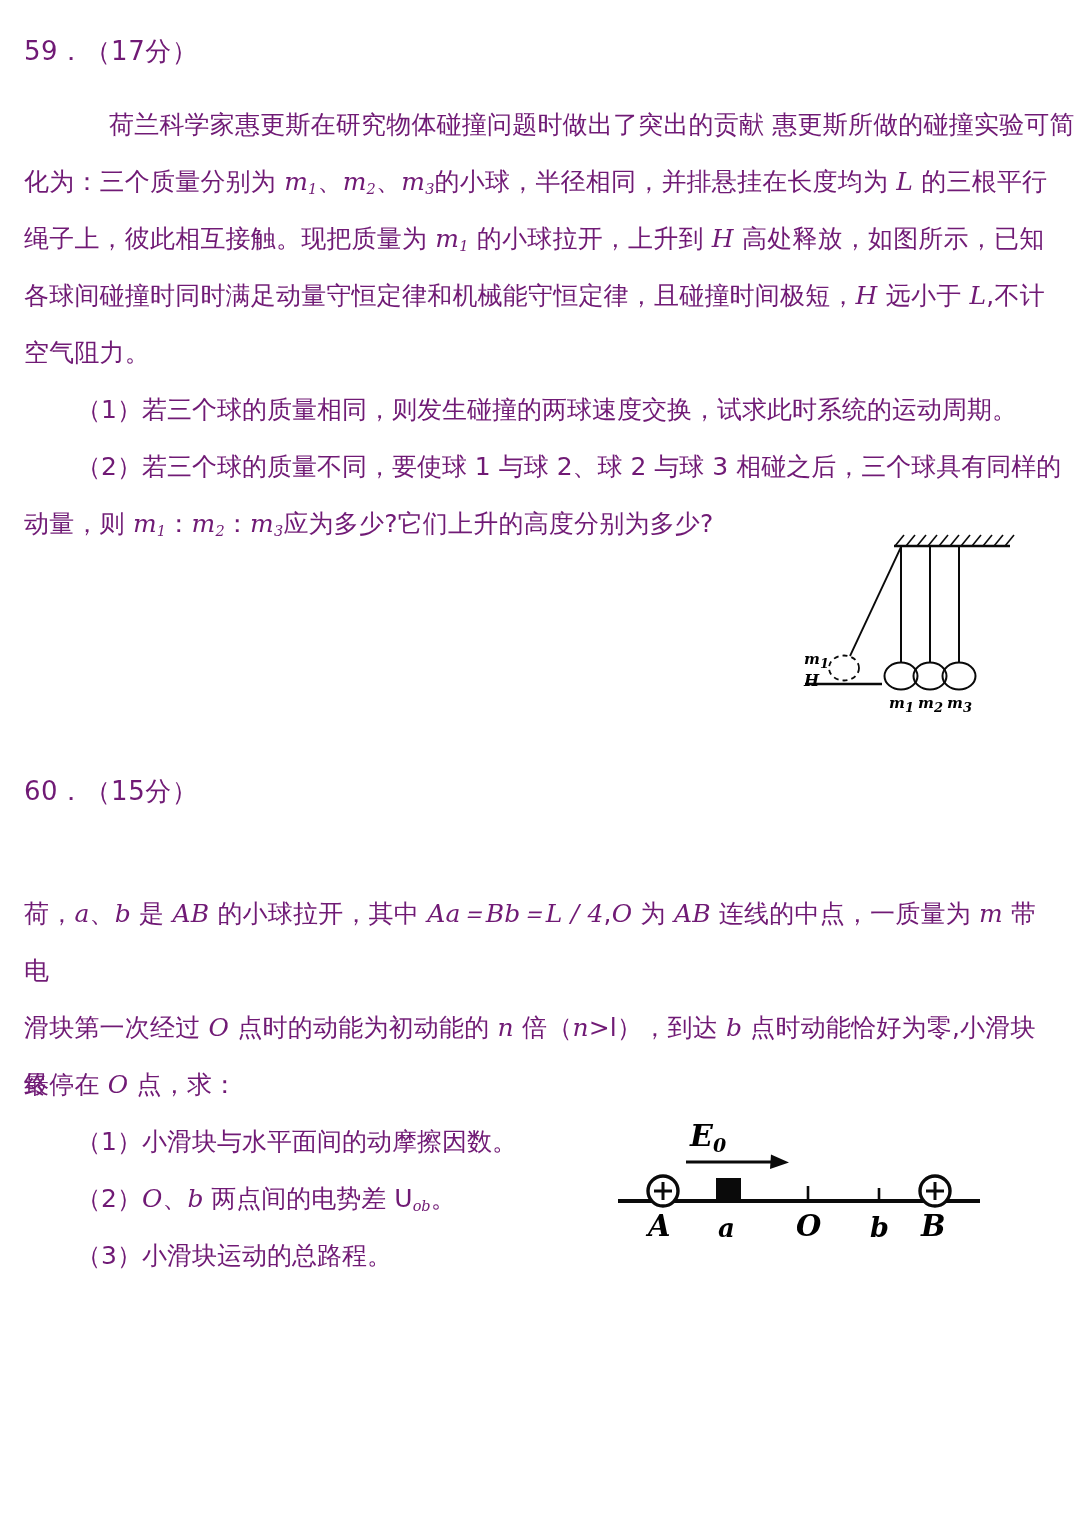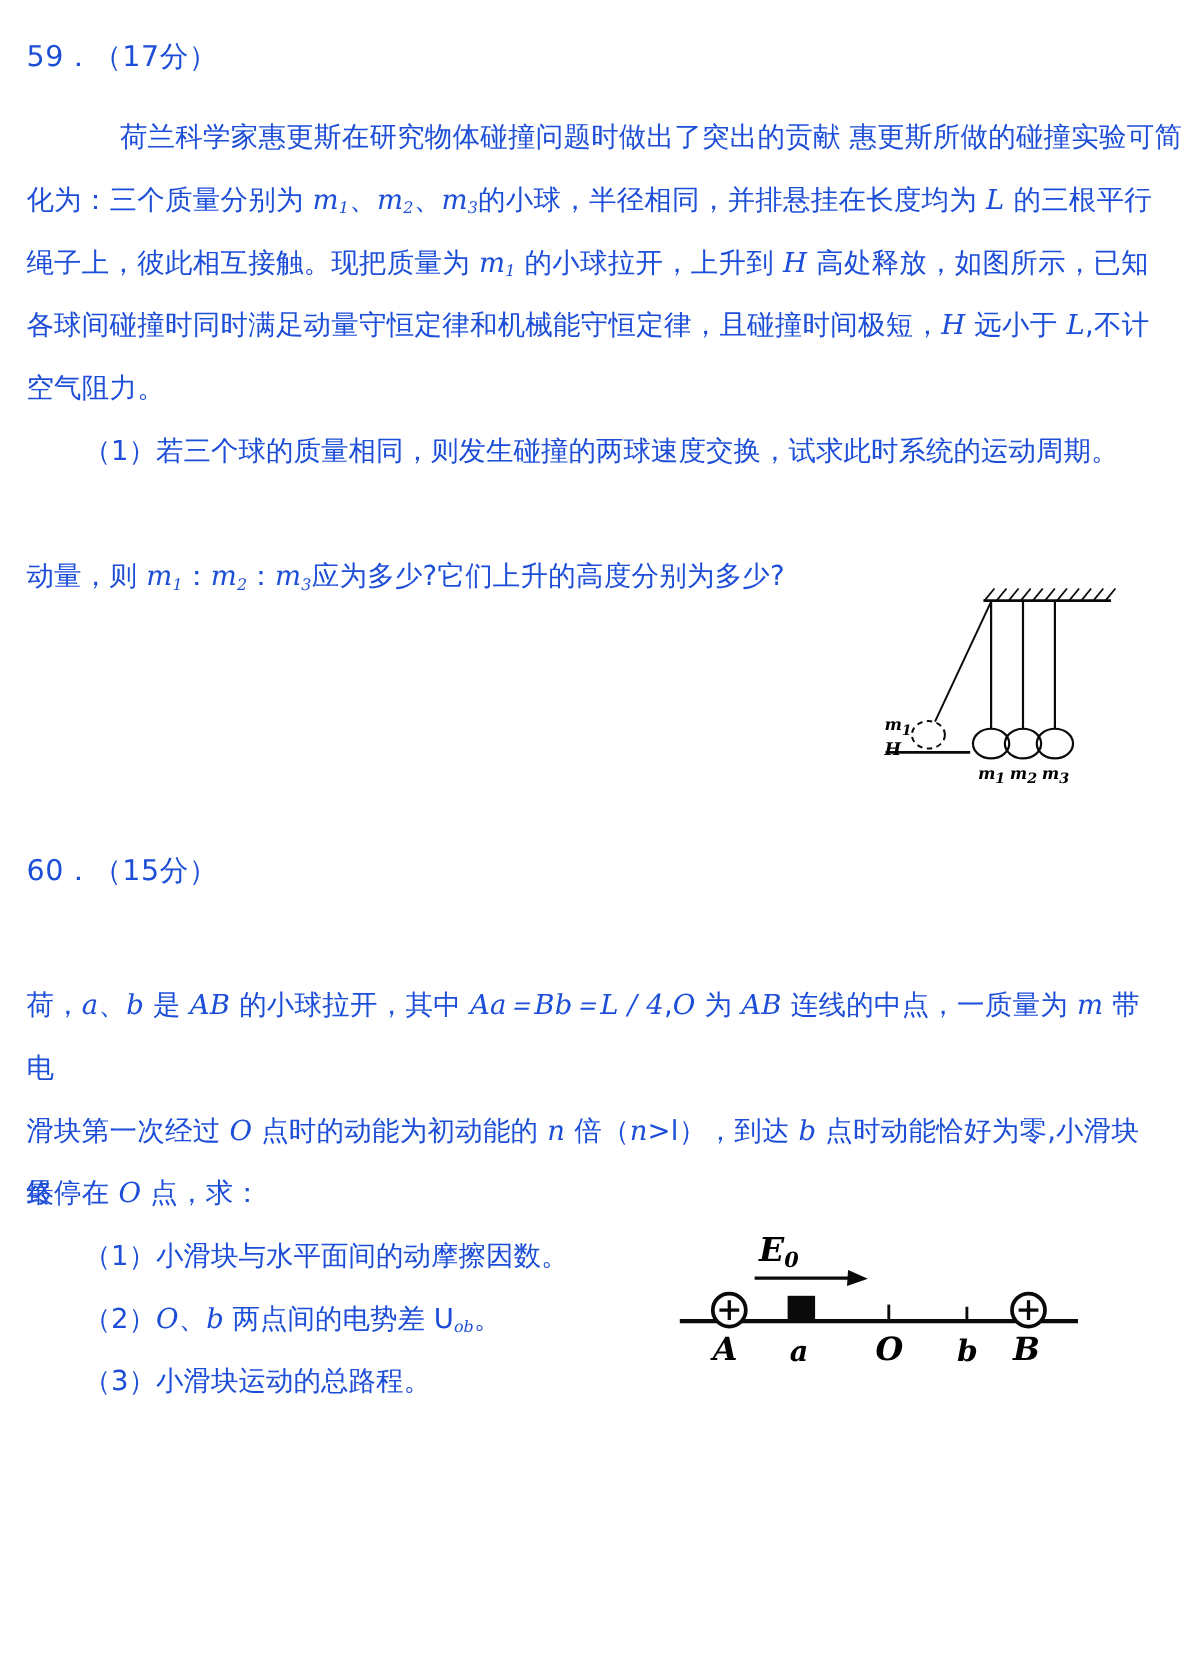--- a/index.html
+++ b/index.html
@@ -6,21 +6,21 @@
     margin: 0;
     padding: 0;
     background: #ffffff;
   }
   .page {
     position: relative;
     width: 1080px;
     height: 1522px;
     background: #ffffff;
     font-family: "DejaVu Sans", "Liberation Sans", sans-serif;
-    color: #1d4ed8;
+    color: #701a75;
     overflow: hidden;
   }
 
   
   .qnum {
     position: absolute;
     left: 24px;
     font-size: 26px;
     letter-spacing: 0.5px;
     white-space: nowrap;
@@ -100,20 +100,21 @@
   </div>
 
   <div class="para" style="top:267px;">
     <span>各球间碰撞时同时满足动量守恒定律和机械能守恒定律，且碰撞时间极短，</span><span class="ital">H</span><span> 远小于 </span><span class="ital">L</span><span>,不计</span>
   </div>
 
   <div class="para" style="top:324px;">空气阻力。</div>
 
   <div class="subq" style="top:381px;">（1）若三个球的质量相同，则发生碰撞的两球速度交换，试求此时系统的运动周期。</div>
 
+  <div class="subq" style="top:438px;">（2）若三个球的质量不同，要使球 1 与球 2、球 2 与球 3 相碰之后，三个球具有同样的</div>
 
   <div class="para" style="top:495px;">
     <span>动量，则 </span><span class="ital"><span>m</span><sub>1</sub></span><span>：</span><span class="ital"><span>m</span><sub>2</sub></span><span>：</span><span class="ital"><span>m</span><sub>3</sub></span><span>应为多少?它们上升的高度分别为多少?</span>
   </div>
 
   <div id="fig-pendulum">
     <svg width="250" height="190" viewBox="0 0 250 190">
 
       <line x1="112" y1="18" x2="228" y2="18" stroke="#0a0a0a" stroke-width="2.6"></line>
 

